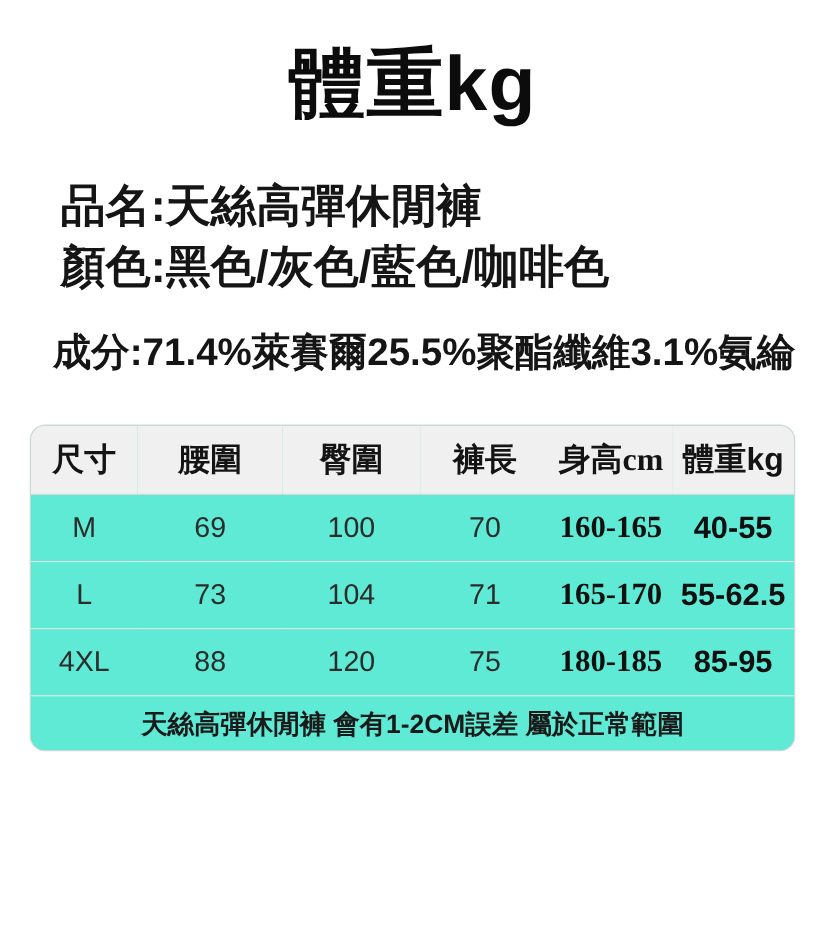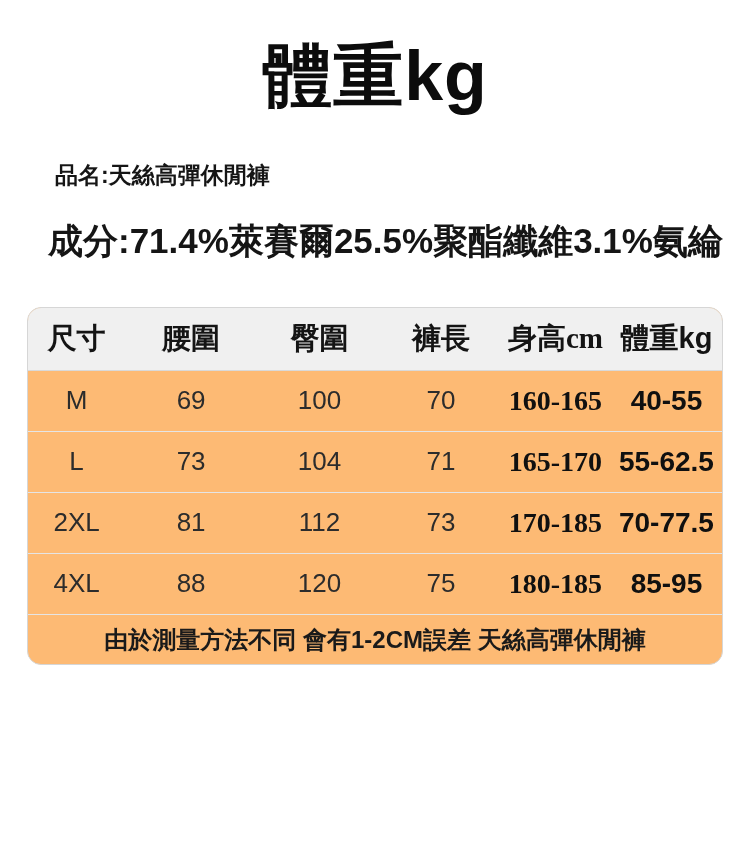--- a/index.html
+++ b/index.html
@@ -19,41 +19,41 @@
     line-height: 1.05;
     font-weight: 800;
     letter-spacing: 1px;
     color: #0c0c0c;
   }
   .info-line {
     display: flex;
     justify-content: space-between;
     padding: 0 38px 0 55px;
     margin-top: 36px;
-    font-size: 23px;
+    font-size: 41px;
     font-weight: 700;
     color: #151515;
     white-space: nowrap;
     flex-direction: column;
   }
   .comp-line {
     padding-left: 48px;
     margin-top: 27px;
     font-size: 35px;
     font-weight: 700;
     color: #151515;
     white-space: nowrap;
   }
   .table-wrap {
     width: 696px;
     margin: 42px auto 0 auto;
     border: 1px solid #d6d6d6;
     border-radius: 14px;
     overflow: hidden;
-    background: #fdba74;
+    background: #5eead4;
   }
   table {
     width: 100%;
     border-collapse: collapse;
     table-layout: fixed;
   }
   th:nth-child(1), td:nth-child(1) { width: 14%; }
   th:nth-child(2), td:nth-child(2) { width: 19%; }
   th:nth-child(3), td:nth-child(3) { width: 18%; }
   th:nth-child(4), td:nth-child(4) { width: 17%; }
@@ -91,20 +91,21 @@
     color: #1a1a1a;
   }
 </style>
 </head>
 <body>
 
 <h1 class="page-title">體重kg</h1>
 
 <div class="info-line">
   <span>品名:天絲高彈休閒褲</span>
+  <span>顏色:黑色/灰色/藍色/咖啡色</span>
 </div>
 
 <div class="comp-line">成分:71.4%萊賽爾25.5%聚酯纖維3.1%氨綸</div>
 
 <div class="table-wrap">
   <table>
     <thead>
       <tr id="size-table-head-row">
           <th>尺寸</th>
           <th>腰圍</th>
@@ -125,35 +126,27 @@
         </tr>
         <tr>
           <td>L</td>
           <td>73</td>
           <td>104</td>
           <td>71</td>
           <td class="strong">165-170</td>
           <td class="strong">55-62.5</td>
         </tr>
         <tr>
-          <td>2XL</td>
-          <td>81</td>
-          <td>112</td>
-          <td>73</td>
-          <td class="strong">170-185</td>
-          <td class="strong">70-77.5</td>
-        </tr>
-        <tr>
           <td>4XL</td>
           <td>88</td>
           <td>120</td>
           <td>75</td>
           <td class="strong">180-185</td>
           <td class="strong">85-95</td>
         </tr>
       </tbody>
     <tfoot>
       <tr>
-        <td colspan="6">由於測量方法不同 會有1-2CM誤差 天絲高彈休閒褲</td>
+        <td colspan="6">天絲高彈休閒褲 會有1-2CM誤差 屬於正常範圍</td>
       </tr>
     </tfoot>
   </table>
 </div>
 
 </body></html>

